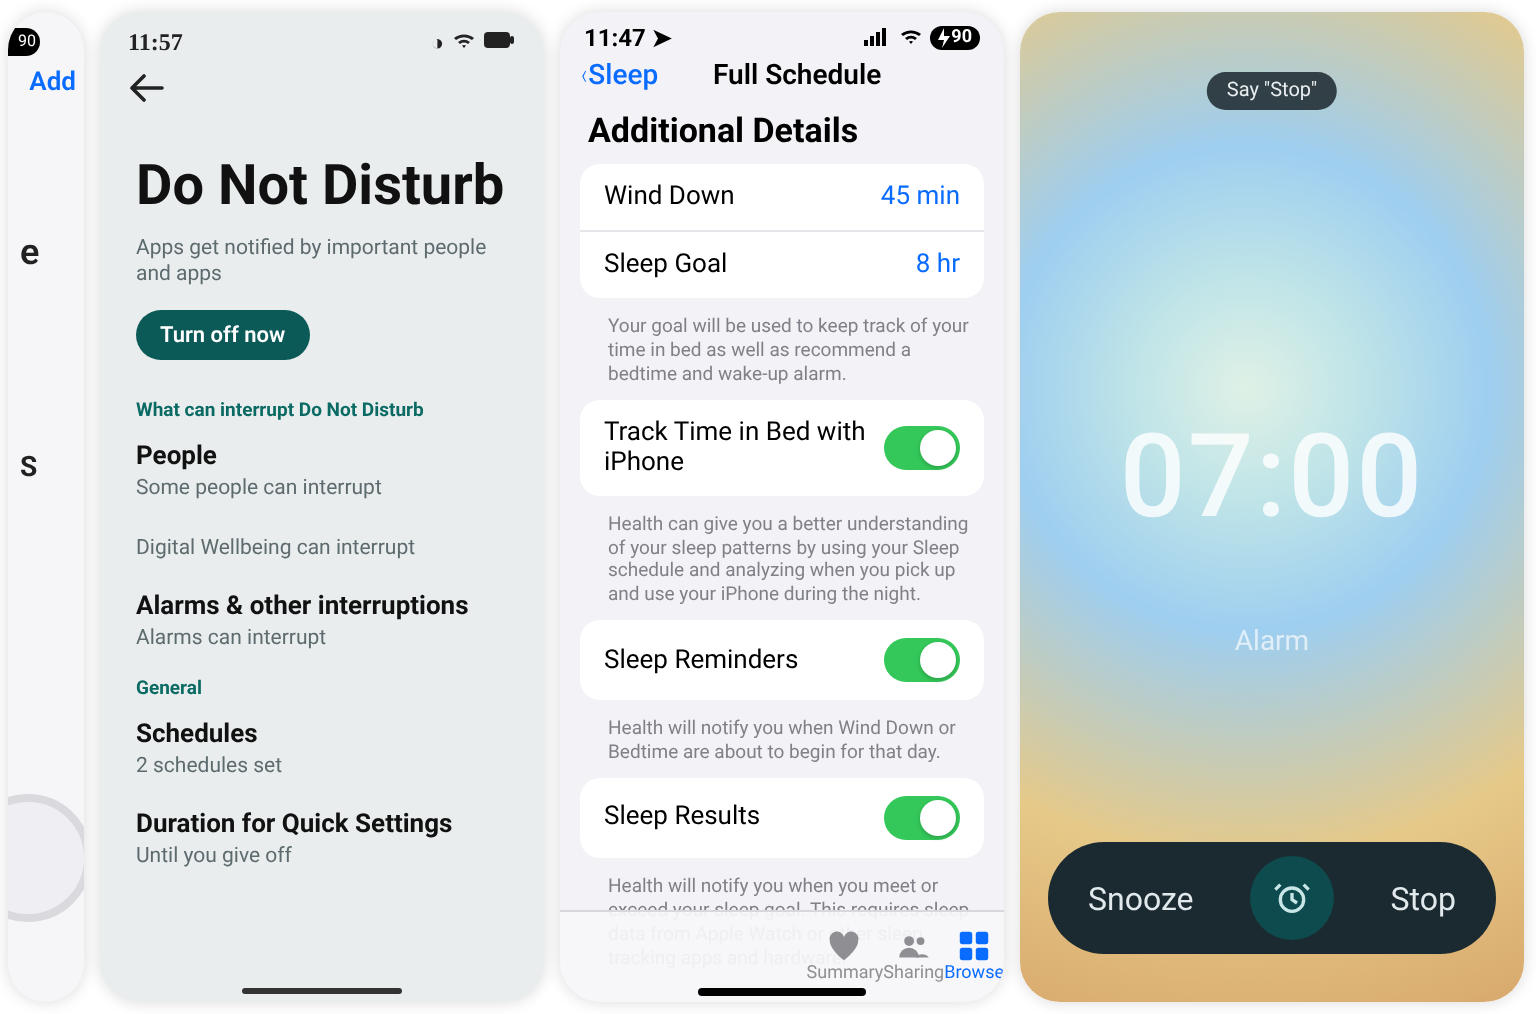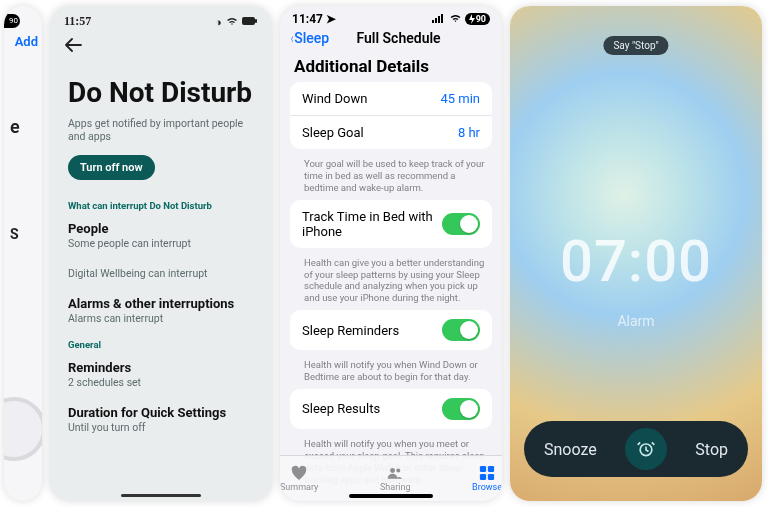--- a/index.html
+++ b/index.html
@@ -34,29 +34,29 @@
   .ios .hdr { font-size: 17px; font-weight: 700; padding: 4px 14px 6px 14px; color:#000;}
   .ios .cards { padding: 0 10px; font-size: 13px; }
   .ios .card { background:#fff; border-radius:10px; margin-bottom:6px;}
   .ios .cell { display:flex; justify-content:space-between; align-items:center; padding: 9px 12px; border-bottom:1px solid #e5e5ea;}
   .ios .cell:last-child { border-bottom:none;}
   .ios .cell .lab { color:#000; font-size: 13px;}
   .ios .cell .val { color:#0a6cff; font-size: 13px;}
   .ios .desc { font-size: 9.5px; color:#808088; padding: 3px 14px 6px 24px; line-height:1.25;}
   .toggle { width:38px; height:22px; background:#34c759; border-radius:11px; position:relative;}
   .toggle::after { content:""; position:absolute; right:2px; top:2px; width:18px; height:18px; background:#fff; border-radius:50%; box-shadow:0 1px 2px rgba(0,0,0,.2);}
-  .ios .tabbar { position:absolute; bottom:0; left:0; right:0; height:46px; background:#f6f6faee; border-top:1px solid #d7d7dc; display:flex; justify-content:space-between; align-items:center;}
+  .ios .tabbar { position:absolute; bottom:0; left:0; right:0; height:46px; background:#f6f6faee; border-top:1px solid #d7d7dc; display:flex; justify-content:flex-end; align-items:center;}
   .ios .tab { display:flex; flex-direction:column; align-items:center; font-size:9px; color:#8e8e93; gap:1px;}
   .ios .tab.active { color:#0a6cff;}
   .ios .tab svg { width:18px; height:16px;}
   .ios .home-ind2 { position:absolute; bottom:3px; left:50%; transform:translateX(-50%); width:84px; height:4px; background:#000; border-radius:2px;}
   .alarm { width: 252px; position: relative; overflow:hidden;}
   .alarm .bg { position:absolute; inset:0; background: radial-gradient(circle at 45% 38%, #dff1e6 0%, #bde3e8 18%, #9ecef0 36%, #e6c988 70%, #d8a86c 100%);}
   .alarm .say { position:absolute; top:30px; left:50%; transform:translateX(-50%); background:#1e2a30dd; color:#e9eef0; font-size:10px; padding:4px 10px; border-radius:12px;}
-  .alarm .time { position:absolute; top:47%; left:50%; transform:translate(-50%,-50%); color:#ffffffcc; font-size:58px; font-weight:500; letter-spacing:1px;margin-top:22px;}
+  .alarm .time { position:absolute; top:47%; left:50%; transform:translate(-50%,-50%); color:#ffffffcc; font-size:58px; font-weight:500; letter-spacing:1px;}
   .alarm .lbl { position:absolute; top:62%; left:50%; transform:translateX(-50%); color:#ffffffaa; font-size:14px;}
   .alarm .actions { position:absolute; bottom:24px; left:14px; right:14px; height:56px; background:#1b2a31; border-radius:28px; display:flex; align-items:center; justify-content:space-between; padding:0 20px; color:#e1e9ec;}
   .alarm .actions .mid { width:42px; height:42px; border-radius:50%; background:#0d4b4f; display:flex; align-items:center; justify-content:center;}
   .alarm .actions .mid svg { width:20px; height:20px; stroke:#c9e6e6;}
   .chev { display:inline-block; transform: scaleX(0.7); font-weight:300;}
   .battpill{display:inline-flex;align-items:center;gap:1px;background:#000;color:#fff;border-radius:8px;padding:1px 4px;font-size:9px;font-weight:700}
   .battpill svg{width:6px;height:10px;fill:#fff}
 </style>
 </head>
 <body>
@@ -104,26 +104,26 @@
     </div>
     <div class="row">
       <div class="d">Digital Wellbeing can interrupt</div>
     </div>
     <div class="row">
       <div class="t">Alarms &amp; other interruptions</div>
       <div class="d">Alarms can interrupt</div>
     </div>
     <div class="section-label gen">General</div>
     <div class="row">
-      <div class="t">Reminders</div>
+      <div class="t">Schedules</div>
       <div class="d">2 schedules set</div>
     </div>
     <div class="row">
       <div class="t">Duration for Quick Settings</div>
-      <div class="d">Until you turn off</div>
+      <div class="d">Until you give off</div>
     </div>
     <div class="home-ind"></div>
   </div>
 
   <div class="phone ios">
     <div class="status2">
       <span><span>11:47</span> <span>➤</span></span>
       <span class="right">
         <span>
           <svg width="14" height="10" viewBox="0 0 14 10">

